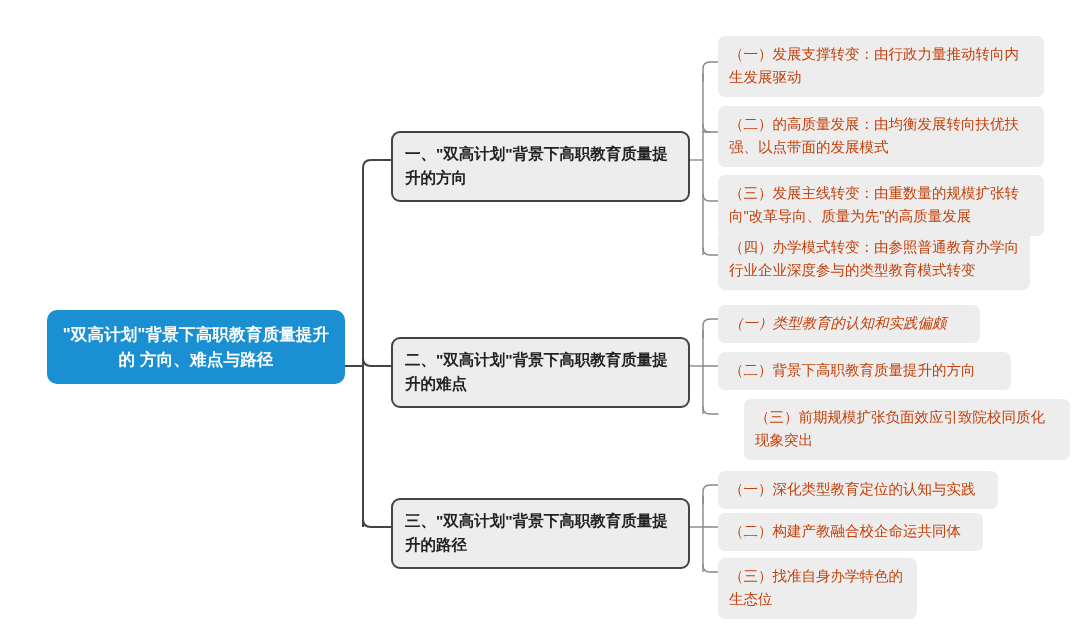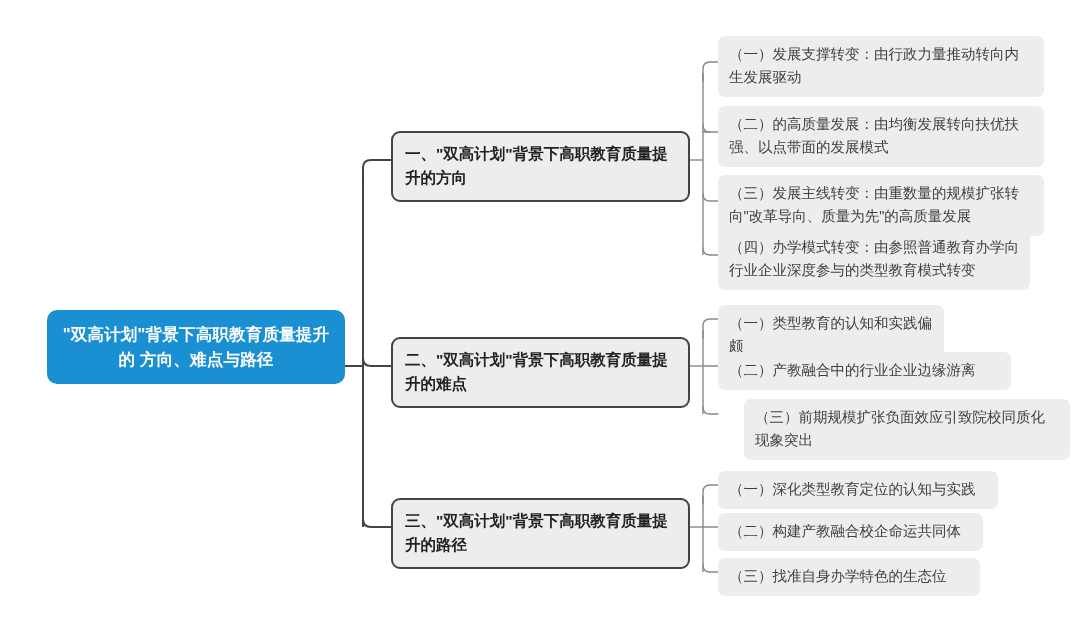--- a/index.html
+++ b/index.html
@@ -52,21 +52,21 @@
     font-weight: bold;
     font-size: 15.5px;
     line-height: 24px;
     padding: 9px 12px 10px 12px;
     border-radius: 9px;
     text-align: left;
   }
   
   .leaf-node {
     background: #EDEDED;
-    color: #404040;
+    color: #c2410c;
     font-size: 14.5px;
     line-height: 23px;
     padding: 7px 11px 8px 11px;
     border-radius: 7px;
     text-align: left;
     font-weight: normal;
   }
   .leaf-node .leaf-text {
     display: block;
   }
@@ -127,37 +127,37 @@
     <span class="leaf-text">（三）发展主线转变：由重数量的规模扩张转向"改革导向、质量为先"的高质量发展</span>
   </div>
   <div class="node leaf-node" style="left:718px; top:229px; width:312px;">
     <span class="leaf-text">（四）办学模式转变：由参照普通教育办学向行业企业深度参与的类型教育模式转变</span>
   </div>
 
   <div class="node branch-node" style="left:391px; top:337px; width:299px;">
     <span>二、"双高计划"背景下高职教育质量提升的难点</span>
   </div>
 
-  <div class="node leaf-node" style="left:718px; top:305px; width:226px;">
+  <div class="node leaf-node" style="left:718px; top:305px; width:262px;font-style:italic;">
     <span class="leaf-text">（一）类型教育的认知和实践偏颇</span>
   </div>
   <div class="node leaf-node" style="left:718px; top:352px; width:293px;">
-    <span class="leaf-text">（二）产教融合中的行业企业边缘游离</span>
+    <span class="leaf-text">（二）背景下高职教育质量提升的方向</span>
   </div>
   <div class="node leaf-node" style="left:744px; top:399px; width:326px;">
     <span class="leaf-text">（三）前期规模扩张负面效应引致院校同质化现象突出</span>
   </div>
 
   <div class="node branch-node" style="left:391px; top:498px; width:299px;">
     <span>三、"双高计划"背景下高职教育质量提升的路径</span>
   </div>
 
   <div class="node leaf-node" style="left:718px; top:513px; width:265px;">
     <span class="leaf-text">（二）构建产教融合校企命运共同体</span>
   </div>
   <div class="node leaf-node" style="left:718px; top:471px; width:280px;">
     <span class="leaf-text">（一）深化类型教育定位的认知与实践</span>
   </div>
-  <div class="node leaf-node" style="left:718px; top:558px; width:262px;border-radius:7px;">
+  <div class="node leaf-node" style="left:718px; top:558px; width:199px;border-radius:7px;">
     <span class="leaf-text">（三）找准自身办学特色的生态位</span>
   </div>
 
 </div>
 
 </body></html>

